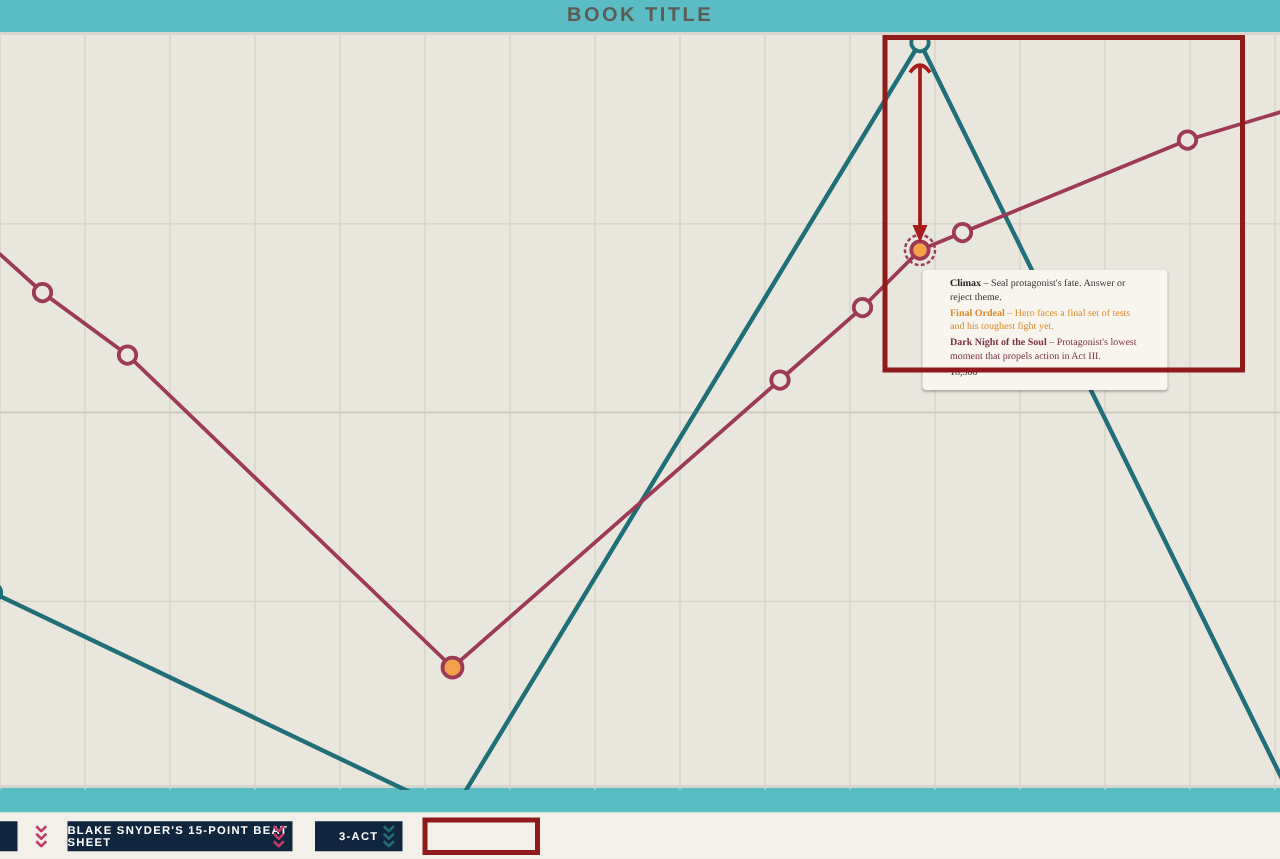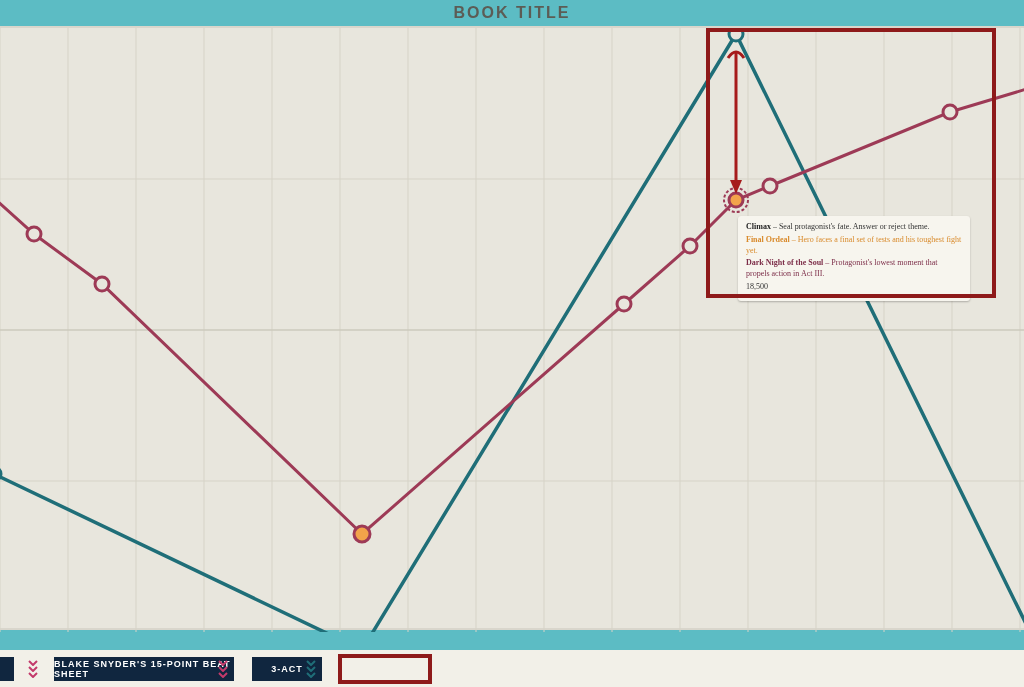--- a/index.html
+++ b/index.html
@@ -34,22 +34,22 @@
   .arrow-red { stroke:#a61b1b; stroke-width:3; fill:none; }
   .arrow-red-head { fill:#a61b1b; }
 
   .highlight-box {
     position:absolute; border:4px solid #8e1a1a; pointer-events:none;
   }
   .hb1 { left:706px; top:0px; width:290px; height:270px; }
   .hb2 { left:338px; top:654px; width:94px; height:30px; }
 
   .tooltip {
-    position:absolute; left:738px; top:188px; width:232px;
-    background:#f7f5ee; border-radius:3px; padding:6px 8px;
+    position:absolute; left:738px; top:188px; width:196px;
+    background:#f7f5ee; border-radius:3px; padding:6px 22px;
     font-size:8px; line-height:1.35; box-shadow:0 1px 2px rgba(0,0,0,.25);
     color:#333;
   }
   .tooltip .row { margin-bottom:2px; }
   .tt-climax b { color:#222; }
   .tt-dark { color:#7d2e49; }
   .tt-dark b { color:#7d2e49; }
   .tt-final { color:#d98a2b; }
   .tt-final b { color:#d98a2b; }
   .tt-count { color:#333; }

